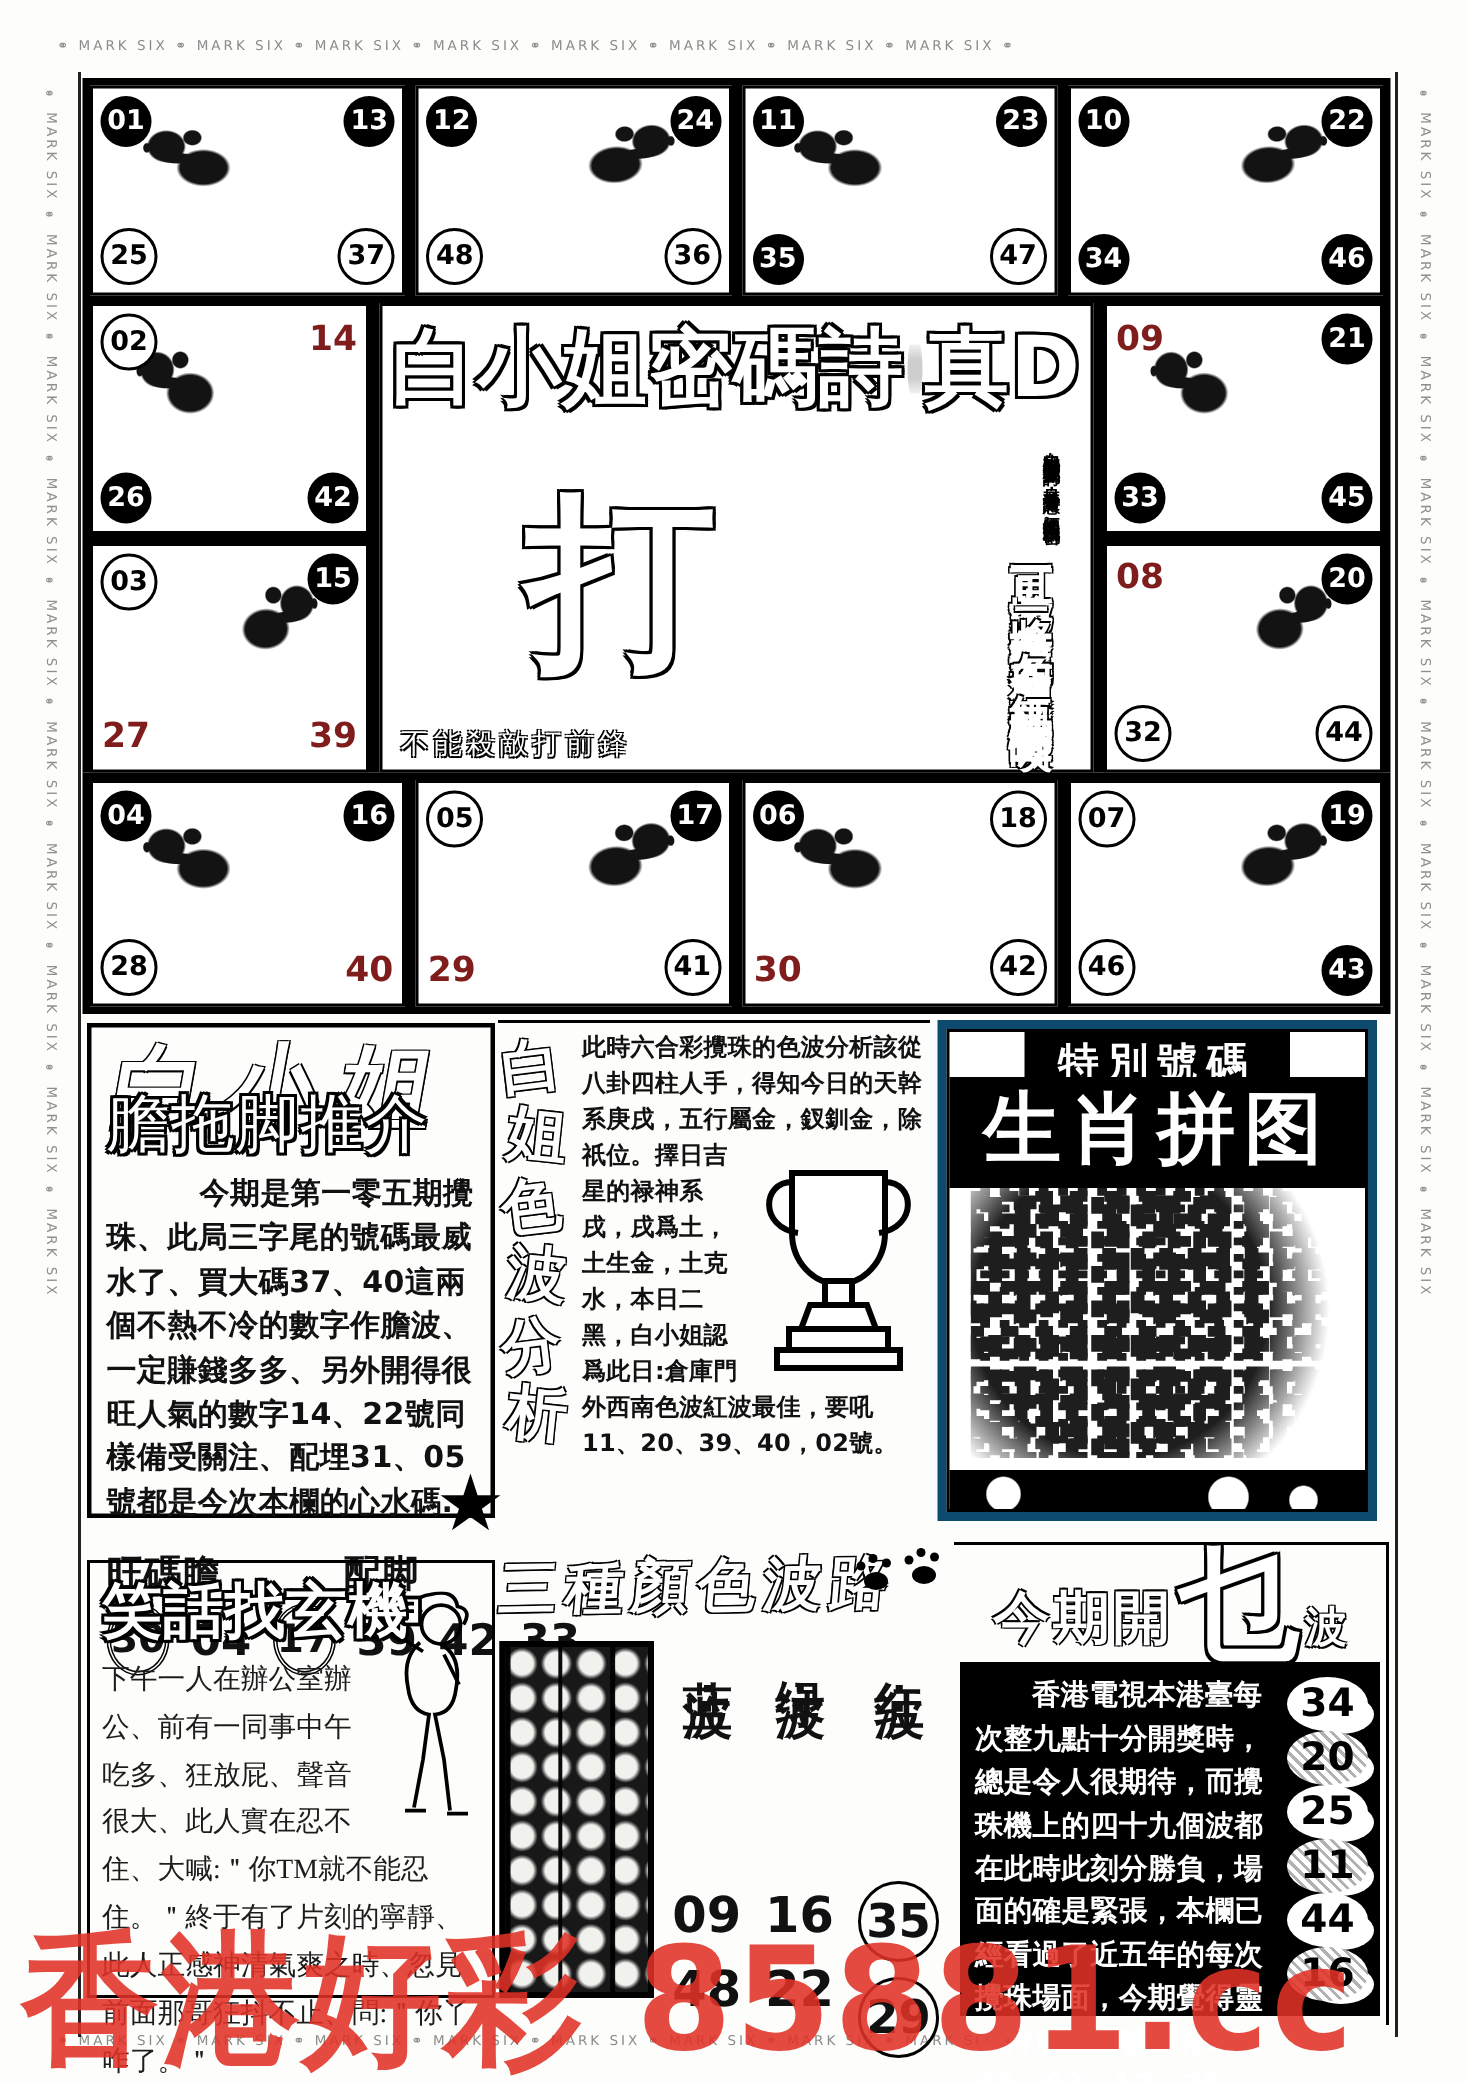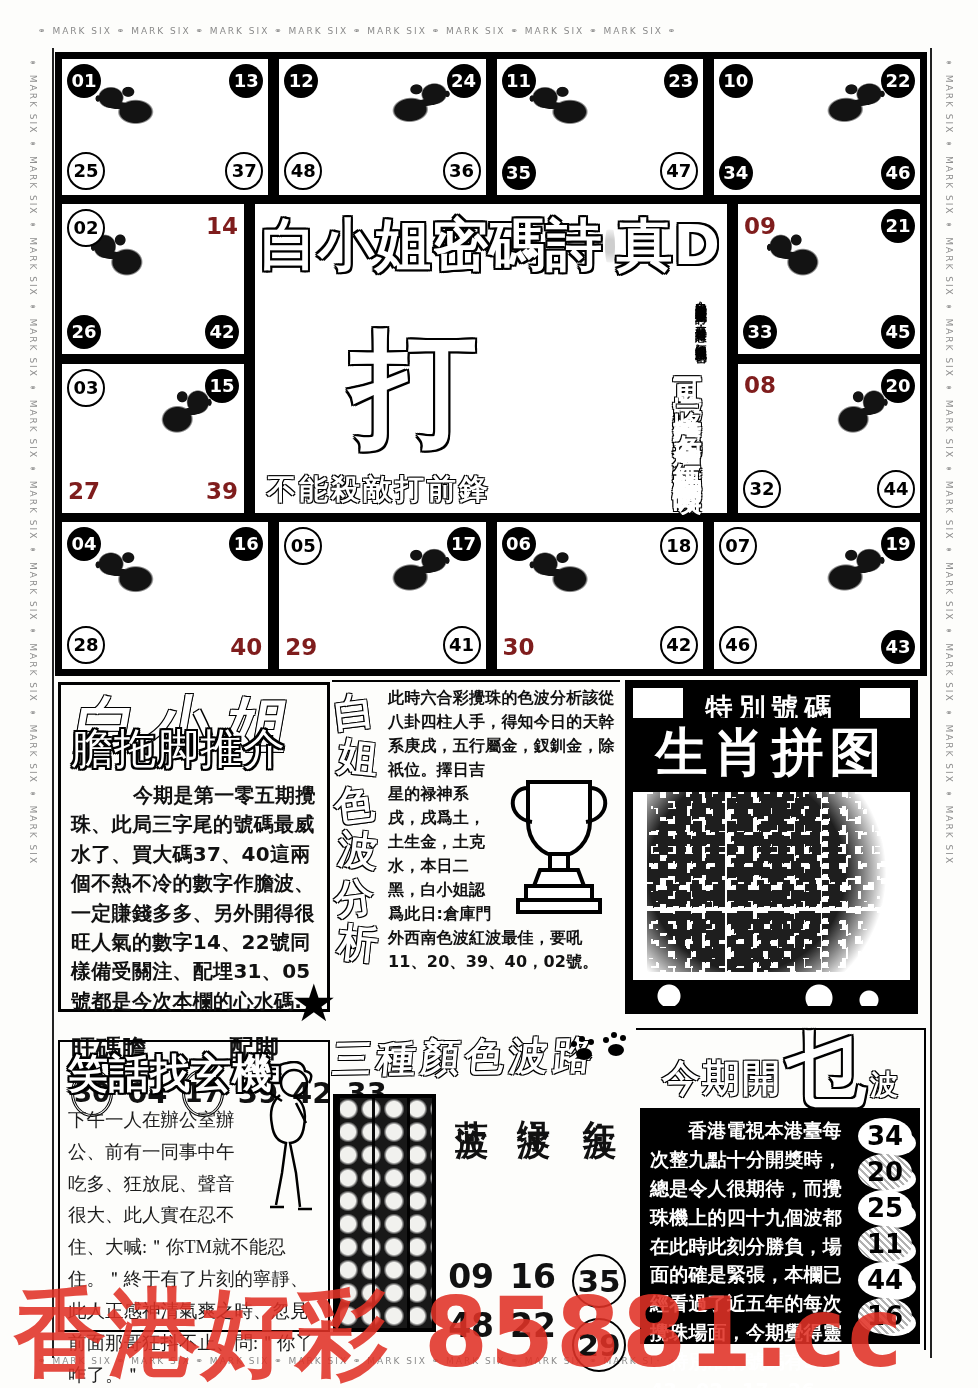--- a/index.html
+++ b/index.html
@@ -55,21 +55,21 @@
   .poem-title{position:absolute;top:4px;left:6px;right:6px;display:flex;align-items:center;
     font-weight:900;font-size:56px;letter-spacing:1px;white-space:nowrap;}
   .smudge{display:inline-block;width:44px;height:44px;border-radius:50%;margin:0 2px;
     background:radial-gradient(circle,#b9b9b9 30%,#e8e8e8 70%,transparent 75%);opacity:.7;}
   .poem-vert{position:absolute;top:88px;right:12px;height:238px;writing-mode:vertical-rl;
     display:flex;flex-direction:row;}
   .poem-vert p{margin:0 7px;font-size:29px;font-weight:900;letter-spacing:4px;}
   .poem-intro{font-size:11.5px !important;font-weight:700 !important;color:#000;
     letter-spacing:1px !important;width:auto;}
   .big-char{position:absolute;left:96px;top:102px;font-size:126px;font-weight:900;}
-  .poem-bottom{position:absolute;left:12px;bottom:4px;font-size:29px;font-weight:700;
+  .poem-bottom{position:absolute;left:12px;bottom:4px;font-size:19px;font-weight:400;
     letter-spacing:3px;line-height:1.3;white-space:nowrap;}
   
   .band{position:absolute;left:0;width:872px;}
   .band2{top:628px;height:342px;}
   .band3{top:974px;height:332px;}
   .rec-panel{position:absolute;left:3px;top:2px;width:272px;height:330px;border:3px solid #000;
     box-sizing:border-box;padding:2px 10px 0 10px;}
   .rec-head{position:relative;height:88px;}
   .rec-head-bg{position:absolute;left:4px;top:-4px;font-size:62px;font-weight:900;
     letter-spacing:14px;transform:skewX(-10deg);white-space:nowrap;}
@@ -85,21 +85,21 @@
   
   .cw-panel{position:absolute;left:277px;top:0;width:288px;height:342px;box-sizing:border-box;
     border-top:2px solid #000;padding:4px 2px 0 0;}
   .cw-title{position:absolute;left:2px;top:6px;width:52px;display:flex;flex-direction:column;}
   .cw-title span{font-size:40px;font-weight:900;line-height:1.16;}
   .cw-title span:nth-child(odd){transform:rotate(-7deg);}
   .cw-title span:nth-child(even){transform:rotate(6deg) translateX(4px);}
   .cw-body{margin-left:56px;font-size:16px;font-weight:700;line-height:1.5;letter-spacing:.2px;}
   .trophy{float:right;margin:86px 0 0 4px;shape-outside:inset(80px 0 0 0);}
   
-  .zo-panel{position:absolute;left:570px;top:0;width:293px;height:334px;background:#000000;
+  .zo-panel{position:absolute;left:570px;top:0;width:293px;height:334px;background:#0c4a6e;
     box-sizing:border-box;padding:6px;}
   .zo-inner{background:#fff;width:100%;height:100%;box-sizing:border-box;position:relative;
     border:2px solid #000;}
   .zo-head1{position:absolute;top:0;left:50px;right:50px;background:#000;text-align:center;
     font-size:27px;font-weight:900;letter-spacing:6px;padding:2px 0;}
   .zo-head2{position:absolute;top:30px;left:0;right:0;text-align:center;background:#000;
     font-size:52px;font-weight:900;letter-spacing:6px;padding:0 0 4px 0;}
   .zo-noise{position:absolute;left:14px;right:14px;top:104px;bottom:34px;opacity:.88;
     background-image:
       conic-gradient(#000 0 25%, transparent 0),

